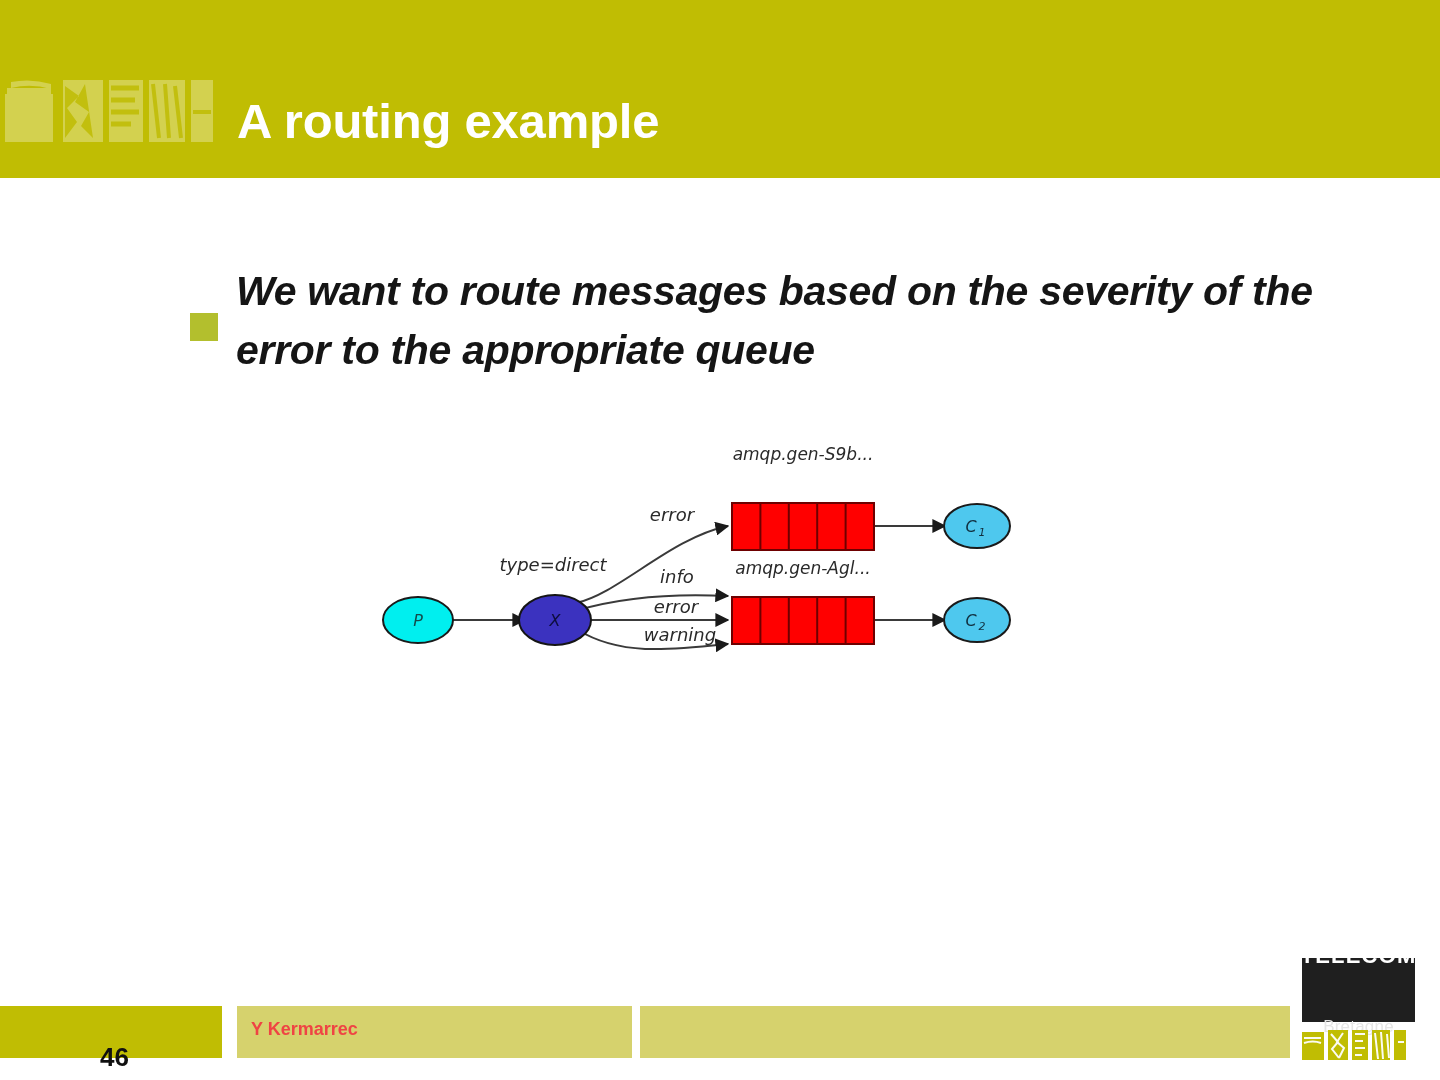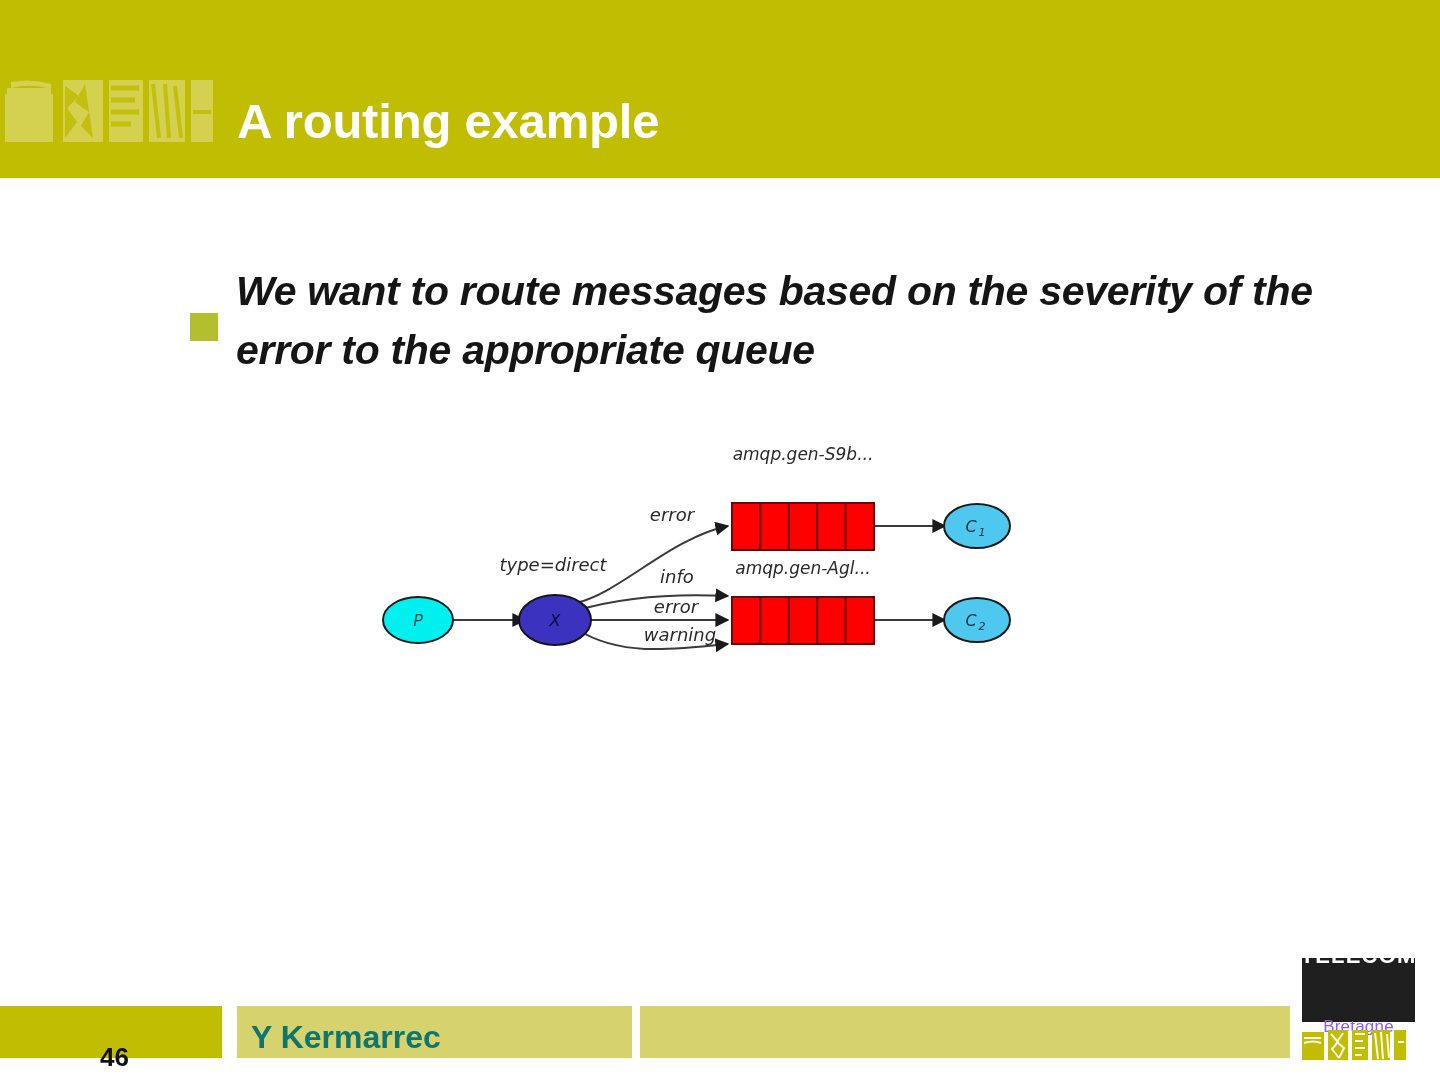--- a/index.html
+++ b/index.html
@@ -60,21 +60,21 @@
   .footer-page-num {
     position: absolute; left: 100px; top: 1018px;
     font-size: 26px; font-weight: bold; color: #101010; margin-top: 24px;
   }
   .footer-bar-a {
     position: absolute; left: 237px; top: 1006px;
     width: 395px; height: 52px; background: #d6d26d;
   }
   .footer-author {
     position: absolute; left: 251px; top: 1019px;
-    font-size: 32px; font-weight: bold; color: #0f766e;
+    font-size: 18px; font-weight: bold; color: #ef4444;
     white-space: nowrap;
   }
   .footer-bar-b {
     position: absolute; left: 640px; top: 1006px;
     width: 650px; height: 52px; background: #d6d26d;
   }
 
   
   .logo {
     position: absolute; left: 1302px; top: 958px;
@@ -83,21 +83,21 @@
   .logo-box {
     width: 113px; height: 64px; background: #1f1f1f;
     display: flex; flex-direction: column;
     align-items: center; justify-content: center; gap: 48px;
   }
   .logo-telecom {
     color: #ffffff; font-size: 22px; font-weight: bold;
     letter-spacing: 1.2px; line-height: 1;
   }
   .logo-bretagne {
-    color: #8b5cf6; font-size: 17px; font-weight: normal;
+    color: #e5e5e5; font-size: 17px; font-weight: normal;
     letter-spacing: 0.2px; line-height: 1; margin-top: 3px;
   }
   .logo-mark { margin-top: 6px; width: 113px; height: 34px; }
 </style>
 </head>
 <body>
 
 <div class="slide">
 
   <div class="header">

